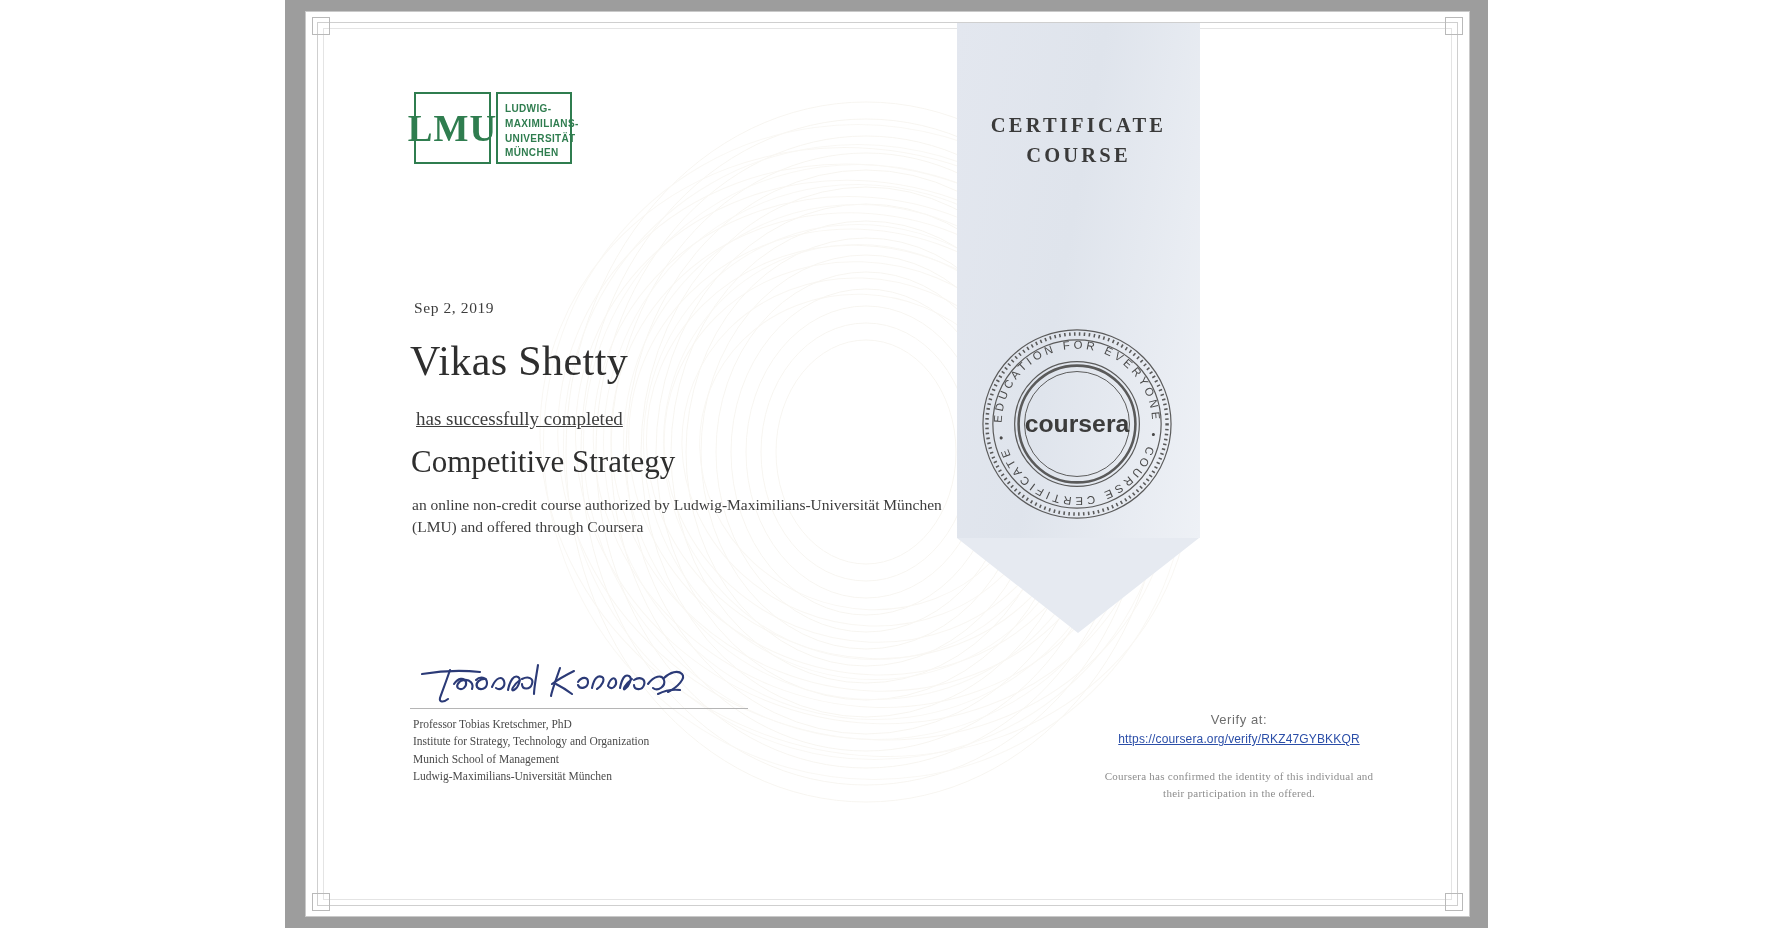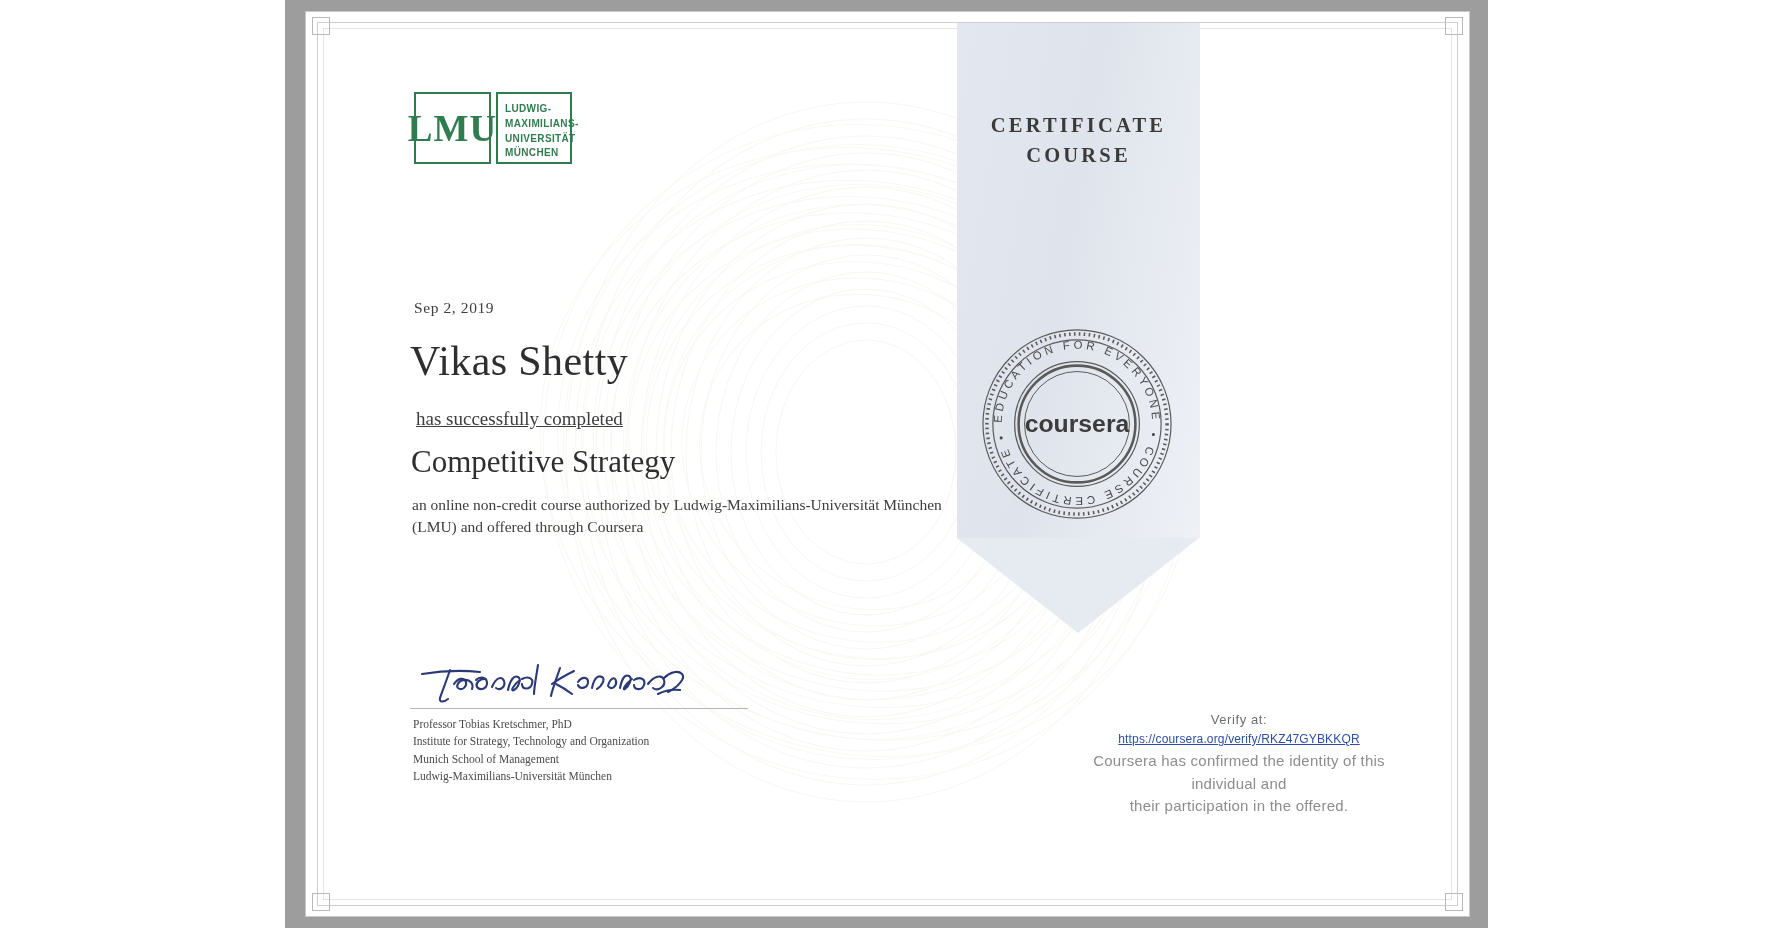--- a/index.html
+++ b/index.html
@@ -254,23 +254,23 @@
   .verify-link {
     display: block;
     margin-top: 5px;
     font-family: "Liberation Sans", sans-serif;
     font-size: 12px;
     letter-spacing: 0.15px;
     color: #2b4ea8;
     text-decoration: underline;
   }
   .verify-note {
-    margin-top: 4px;
-    font-family: Liberation Sans, sans-serif;
-    font-size: 15px;
+    margin-top: 22px;
+    font-family: Liberation Serif, serif;
+    font-size: 11px;
     line-height: 1.5;
     letter-spacing: 0.25px;
     color: #8d8d8d;
   }
 </style>
 </head>
 <body>
 
 <div class="page">
   <div class="viewer"></div>

